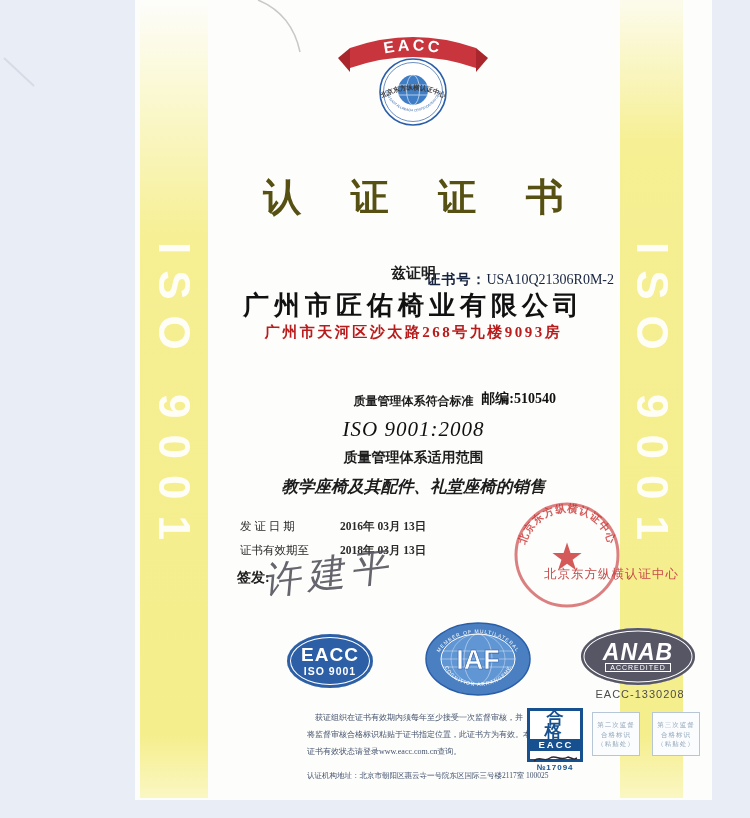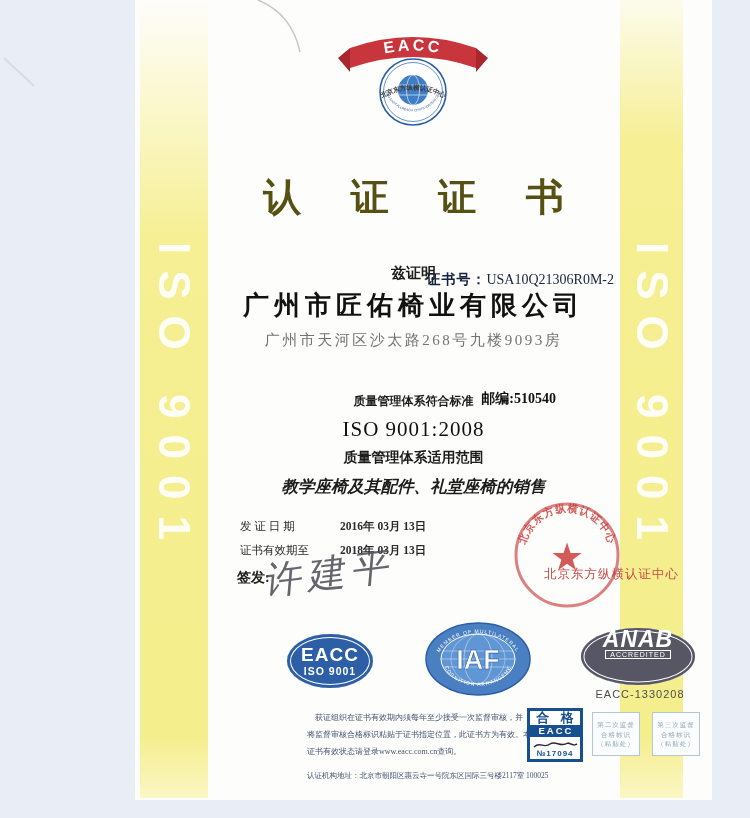--- a/index.html
+++ b/index.html
@@ -10,46 +10,46 @@
   .bar-left{left:5px;width:68px;background:linear-gradient(180deg,rgba(248,242,150,0) 0%,rgba(248,242,150,.35) 10%,#f6ef93 30%,#f5ee8c 92%,rgba(248,242,150,.55) 100%);}
   .bar-right{left:485px;width:63px;background:linear-gradient(180deg,rgba(248,242,150,.15) 0%,#f6ef93 18%,#f5ee8c 92%,rgba(248,242,150,.55) 100%);}
   .bar-text{transform:rotate(90deg);white-space:nowrap;font-family:"Liberation Sans","DejaVu Sans",sans-serif;font-weight:bold;font-size:44px;letter-spacing:16px;color:#fffef6;}
   .content{position:absolute;left:72px;top:0;width:413px;}
   .c{position:absolute;left:0;width:100%;text-align:center;color:#1d1d1d;}
   .title{top:172px;font-size:38px;font-weight:bold;letter-spacing:20px;color:#565112;text-indent:20px;}
   .certno{position:absolute;top:231px;right:6px;font-size:14px;color:#16233f;margin-top:40px;}
   .certno b{letter-spacing:1px;}
   .certify{top:264px;font-size:15px;font-weight:bold;}
   .company{top:288px;font-size:26px;font-weight:bold;letter-spacing:5px;color:#111;}
-  .address{top:331px;font-size:15px;letter-spacing:2.5px;color:#737373;}
+  .address{top:323px;font-size:15px;letter-spacing:2.5px;color:#b91c1c;font-weight:bold;}
   .postcode{position:absolute;top:366px;right:64px;font-size:14px;font-weight:bold;color:#111;margin-top:24px;}
   .stdlabel{top:393px;font-size:12px;font-weight:bold;}
-  .std{top:417px;font-size:21px;letter-spacing:1px;color:#101010;}
+  .std{top:417px;font-size:21px;letter-spacing:1px;color:#101010;font-style:italic;}
   .scopelabel{top:449px;font-size:14px;font-weight:bold;}
   .scope{top:476px;font-size:16.5px;font-weight:bold;font-style:italic;}
   .daterow{position:absolute;left:33px;font-size:11.5px;color:#2a2a2a;white-space:nowrap;}
   .daterow .val{position:absolute;left:100px;top:0;white-space:nowrap;font-weight:bold;}
   .signlabel{position:absolute;left:30px;top:569px;font-size:14px;font-weight:bold;color:#222;}
   .signature{position:absolute;left:58px;top:548px;font-size:38px;color:#4b4b55;opacity:.85;transform:rotate(-7deg) skewX(-12deg);letter-spacing:6px;white-space:nowrap;}
   .stamp-svg{position:absolute;left:305px;top:500px;}
   .stamp-org{position:absolute;left:337px;top:566px;font-size:12.5px;color:#c94848;letter-spacing:1px;white-space:nowrap;}
   .logo-eacc{position:absolute;left:80px;top:634px;width:86px;height:54px;background:#2c5fa6;border-radius:50%;display:flex;flex-direction:column;align-items:center;justify-content:center;box-shadow:inset 0 0 0 3px #2c5fa6, inset 0 0 0 4px #ffffff;}
   .logo-eacc .l1{font-family:"Liberation Sans",sans-serif;font-weight:bold;font-size:19px;color:#fff;letter-spacing:1px;line-height:20px;}
   .logo-eacc .l2{font-family:"Liberation Sans",sans-serif;font-weight:bold;font-size:10.5px;color:#fff;letter-spacing:1px;}
   .logo-iaf{position:absolute;left:216px;top:620px;}
-  .logo-anab{position:absolute;left:374px;top:628px;width:114px;height:57px;background:#565665;border-radius:50%;display:flex;flex-direction:column;align-items:center;box-shadow:inset 0 0 0 2.5px #565665, inset 0 0 0 3.5px #ffffff;}
+  .logo-anab{position:absolute;left:374px;top:628px;width:114px;height:57px;background:#565665;border-radius:50%;display:flex;flex-direction:column;align-items:center;justify-content:center;box-shadow:inset 0 0 0 2.5px #565665, inset 0 0 0 3.5px #ffffff;}
   .logo-anab .l1{font-family:"Liberation Sans",sans-serif;font-weight:bold;font-style:italic;font-size:23px;color:#fff;letter-spacing:1px;line-height:22px;}
   .logo-anab .l2{font-family:"Liberation Sans",sans-serif;font-size:7px;color:#fff;border:1px solid #fff;padding:0 4px;letter-spacing:1px;}
   .anab-num{position:absolute;left:376px;top:688px;width:114px;text-align:center;font-family:"Liberation Sans",sans-serif;font-size:11px;color:#4c4c4c;letter-spacing:1px;}
   .footer{position:absolute;left:100px;top:709px;width:260px;color:#44536e;}
   .footer .fl{font-size:8px;line-height:17px;white-space:nowrap;}
   .footer .fl1{text-indent:8px;}
   .footer .fl4{margin-top:7px;font-size:7.5px;white-space:nowrap;}
   .pass-stamp{position:absolute;left:320px;top:708px;width:56px;height:54px;border:3px solid #17508f;background:#fff;box-sizing:border-box;display:flex;flex-direction:column;font-family:"Liberation Sans",sans-serif;}
-  .pass-stamp .p1{font-size:13px;font-weight:bold;color:#17508f;text-align:center;letter-spacing:4px;line-height:14px;text-indent:4px;}
+  .pass-stamp .p1{font-size:17px;font-weight:bold;color:#17508f;text-align:center;letter-spacing:4px;line-height:14px;text-indent:4px;}
   .pass-stamp .p2{background:#17508f;color:#fff;font-size:9.5px;font-weight:bold;text-align:center;letter-spacing:2px;line-height:12px;text-indent:2px;}
   .pass-stamp .p3{height:12px;position:relative;}
   .pass-stamp .p4{font-size:8px;font-weight:bold;color:#17508f;text-align:center;line-height:10px;letter-spacing:1px;}
   .paste-box{position:absolute;top:712px;width:48px;height:44px;border:1px solid #b6c6d6;background:#fbfcfd;box-sizing:border-box;color:#93a9bd;font-size:6.5px;line-height:9.5px;text-align:center;padding-top:7px;letter-spacing:1px;}
   .paste-1{left:385px;}
   .paste-2{left:445px;}
   .fold{position:absolute;left:105px;top:0;}
   .scratch{position:absolute;left:0;top:52px;}
 </style>
 </head>

